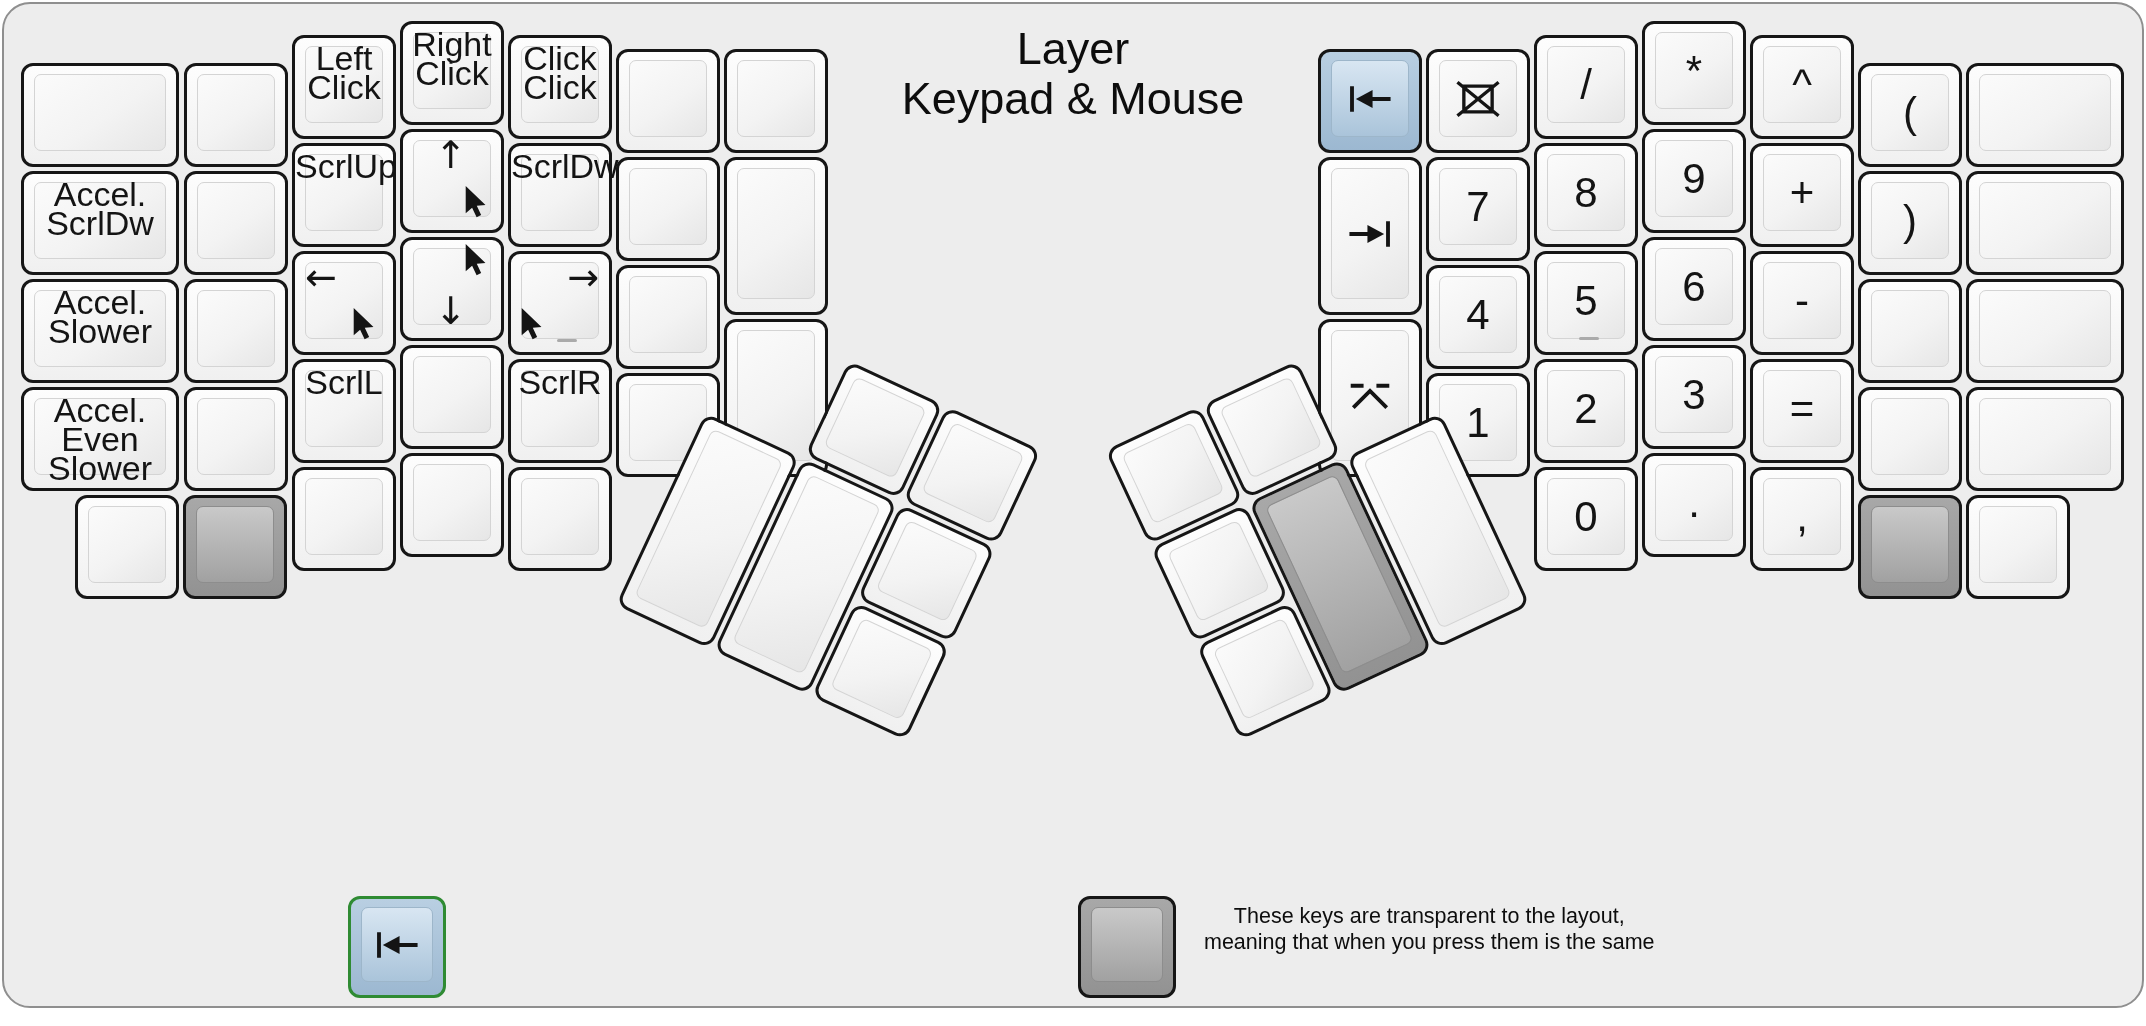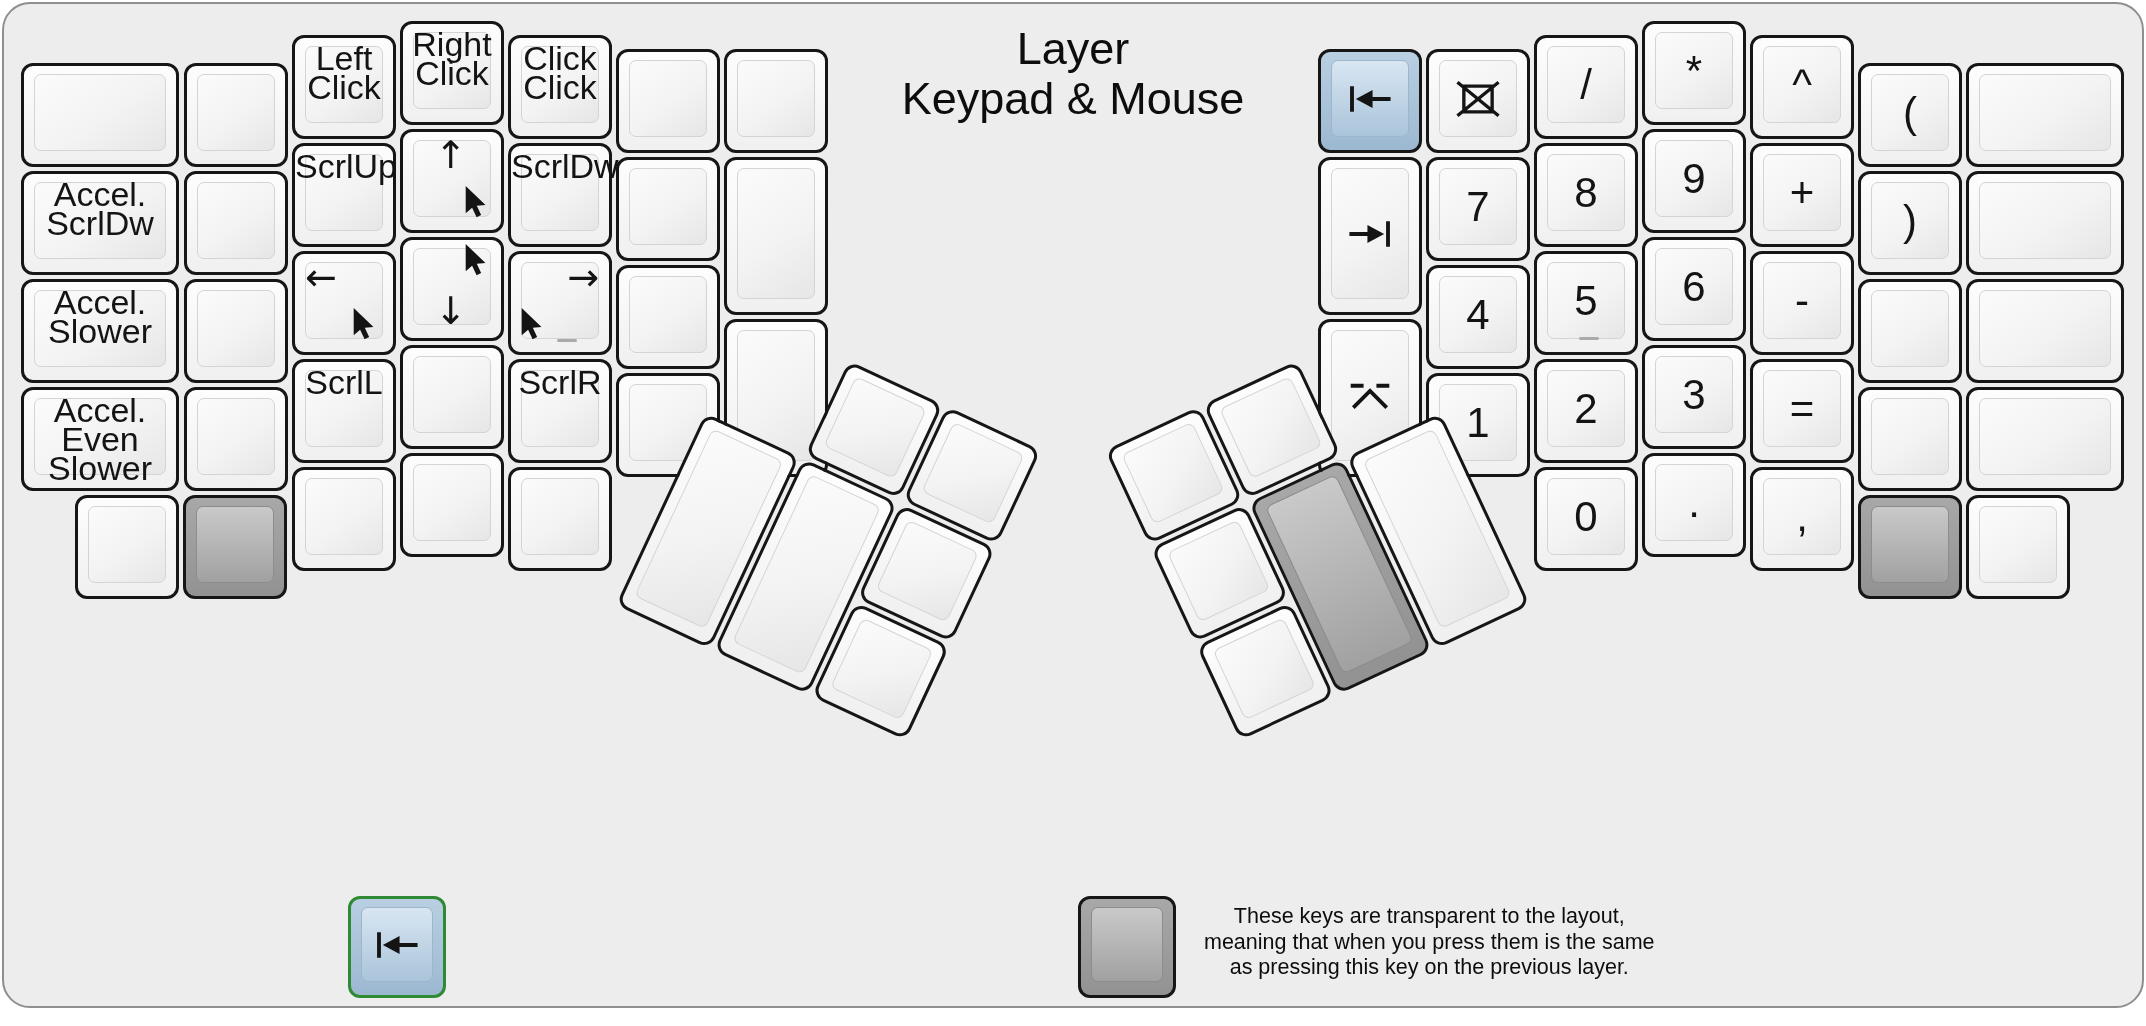--- a/index.html
+++ b/index.html
@@ -497,15 +497,14 @@
 
   <div id="legend-gray-key" style="position:absolute;left:1078px;top:896px;width:104px;height:108px;">
       <div class="key gray" style="left: 0px; top: 0px; width: 98px; height: 102px;">
         <div class="cap"></div>
         <div class="content"></div>
       </div>
     </div>
   <div class="legend-text" style="left:1204px;top:904px;text-align:center;">
     <div>These keys are transparent to the layout,</div>
     <div>meaning that when you press them is the same</div>
-    <div>as pressing this key on the previous layer.</div>
   </div>
 </div>
 
 </body></html>

